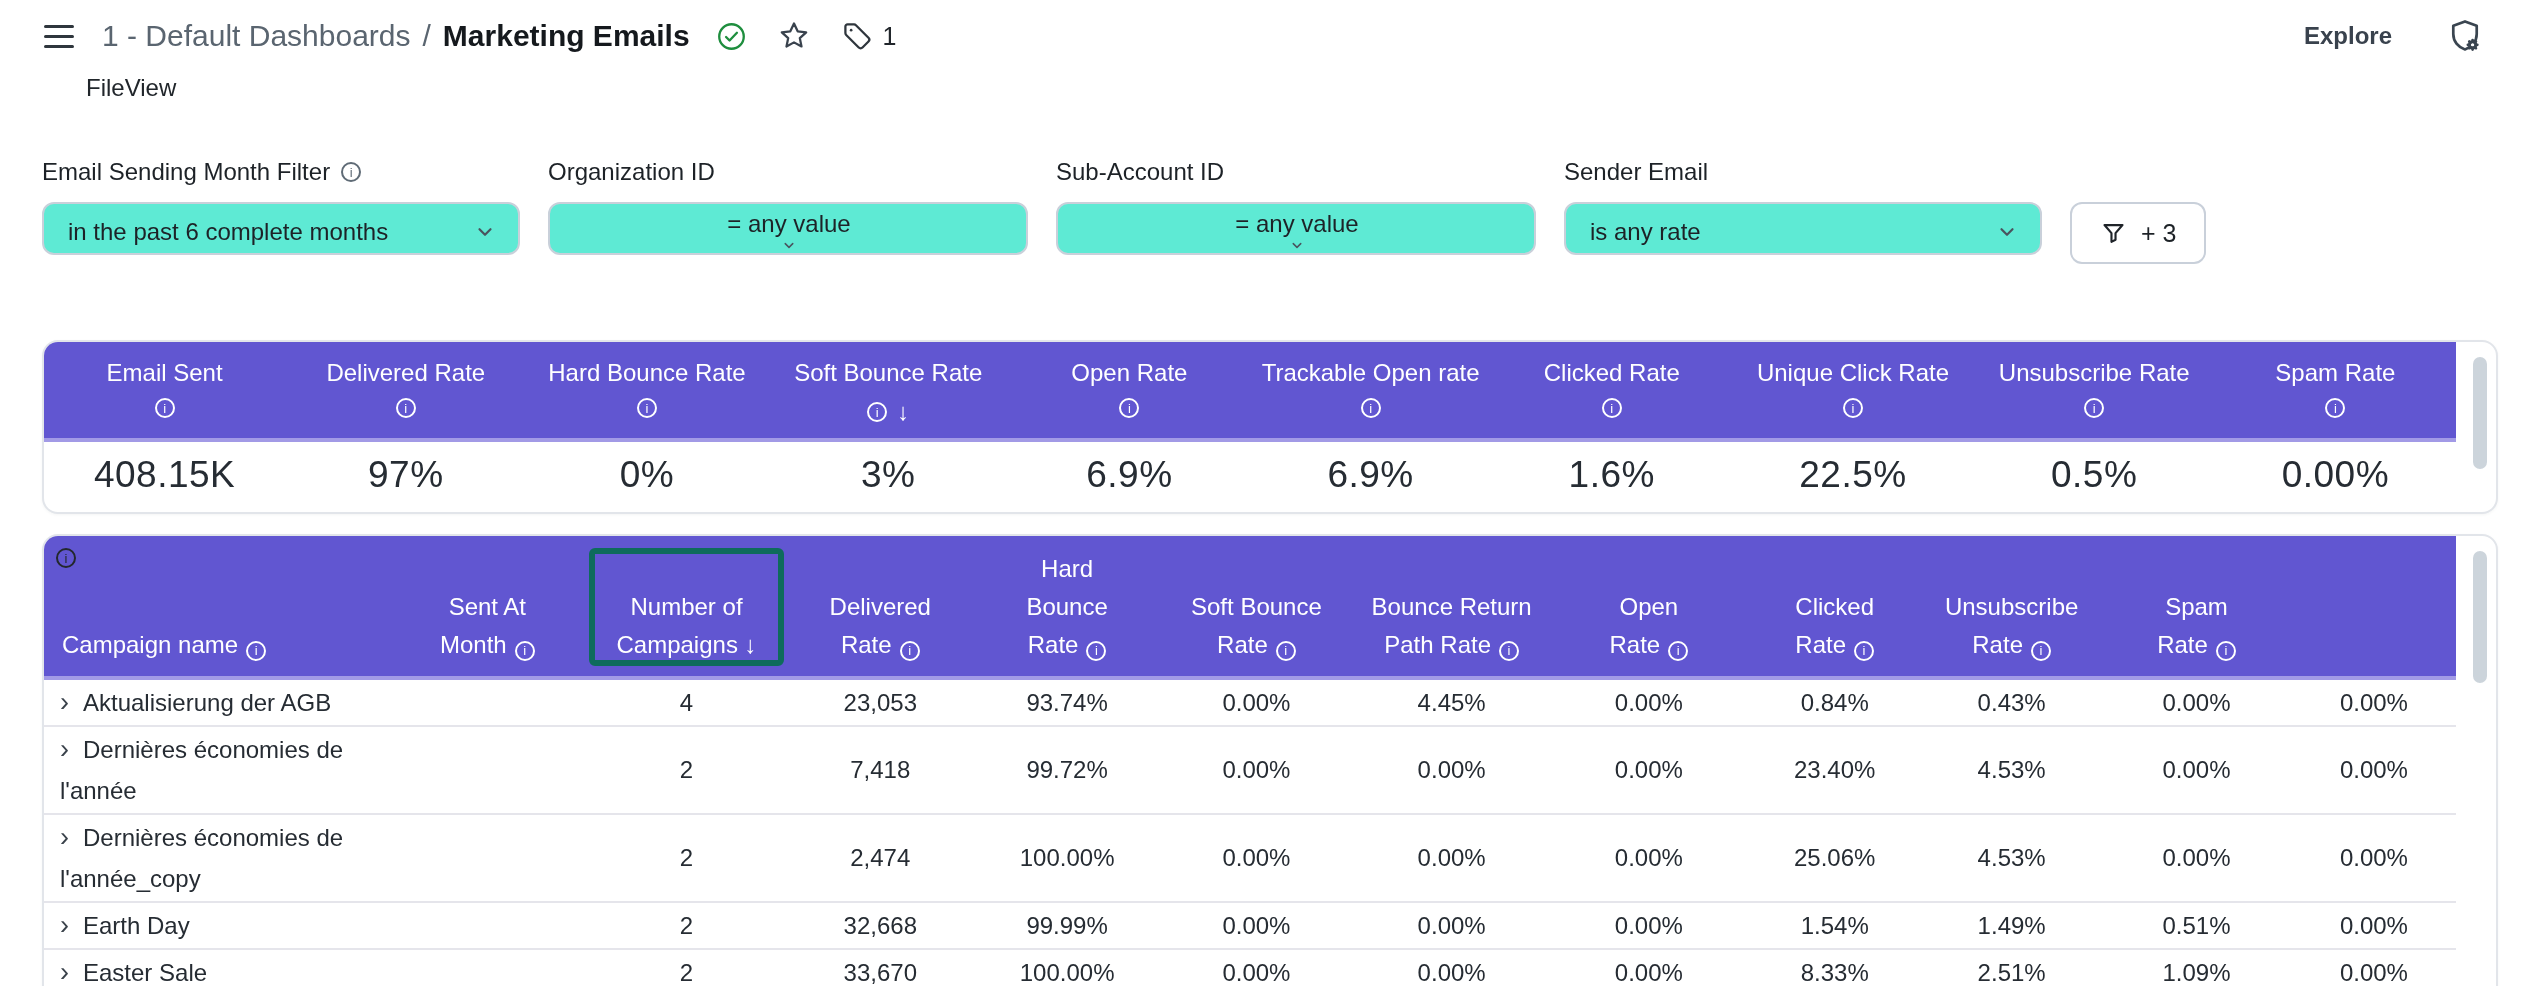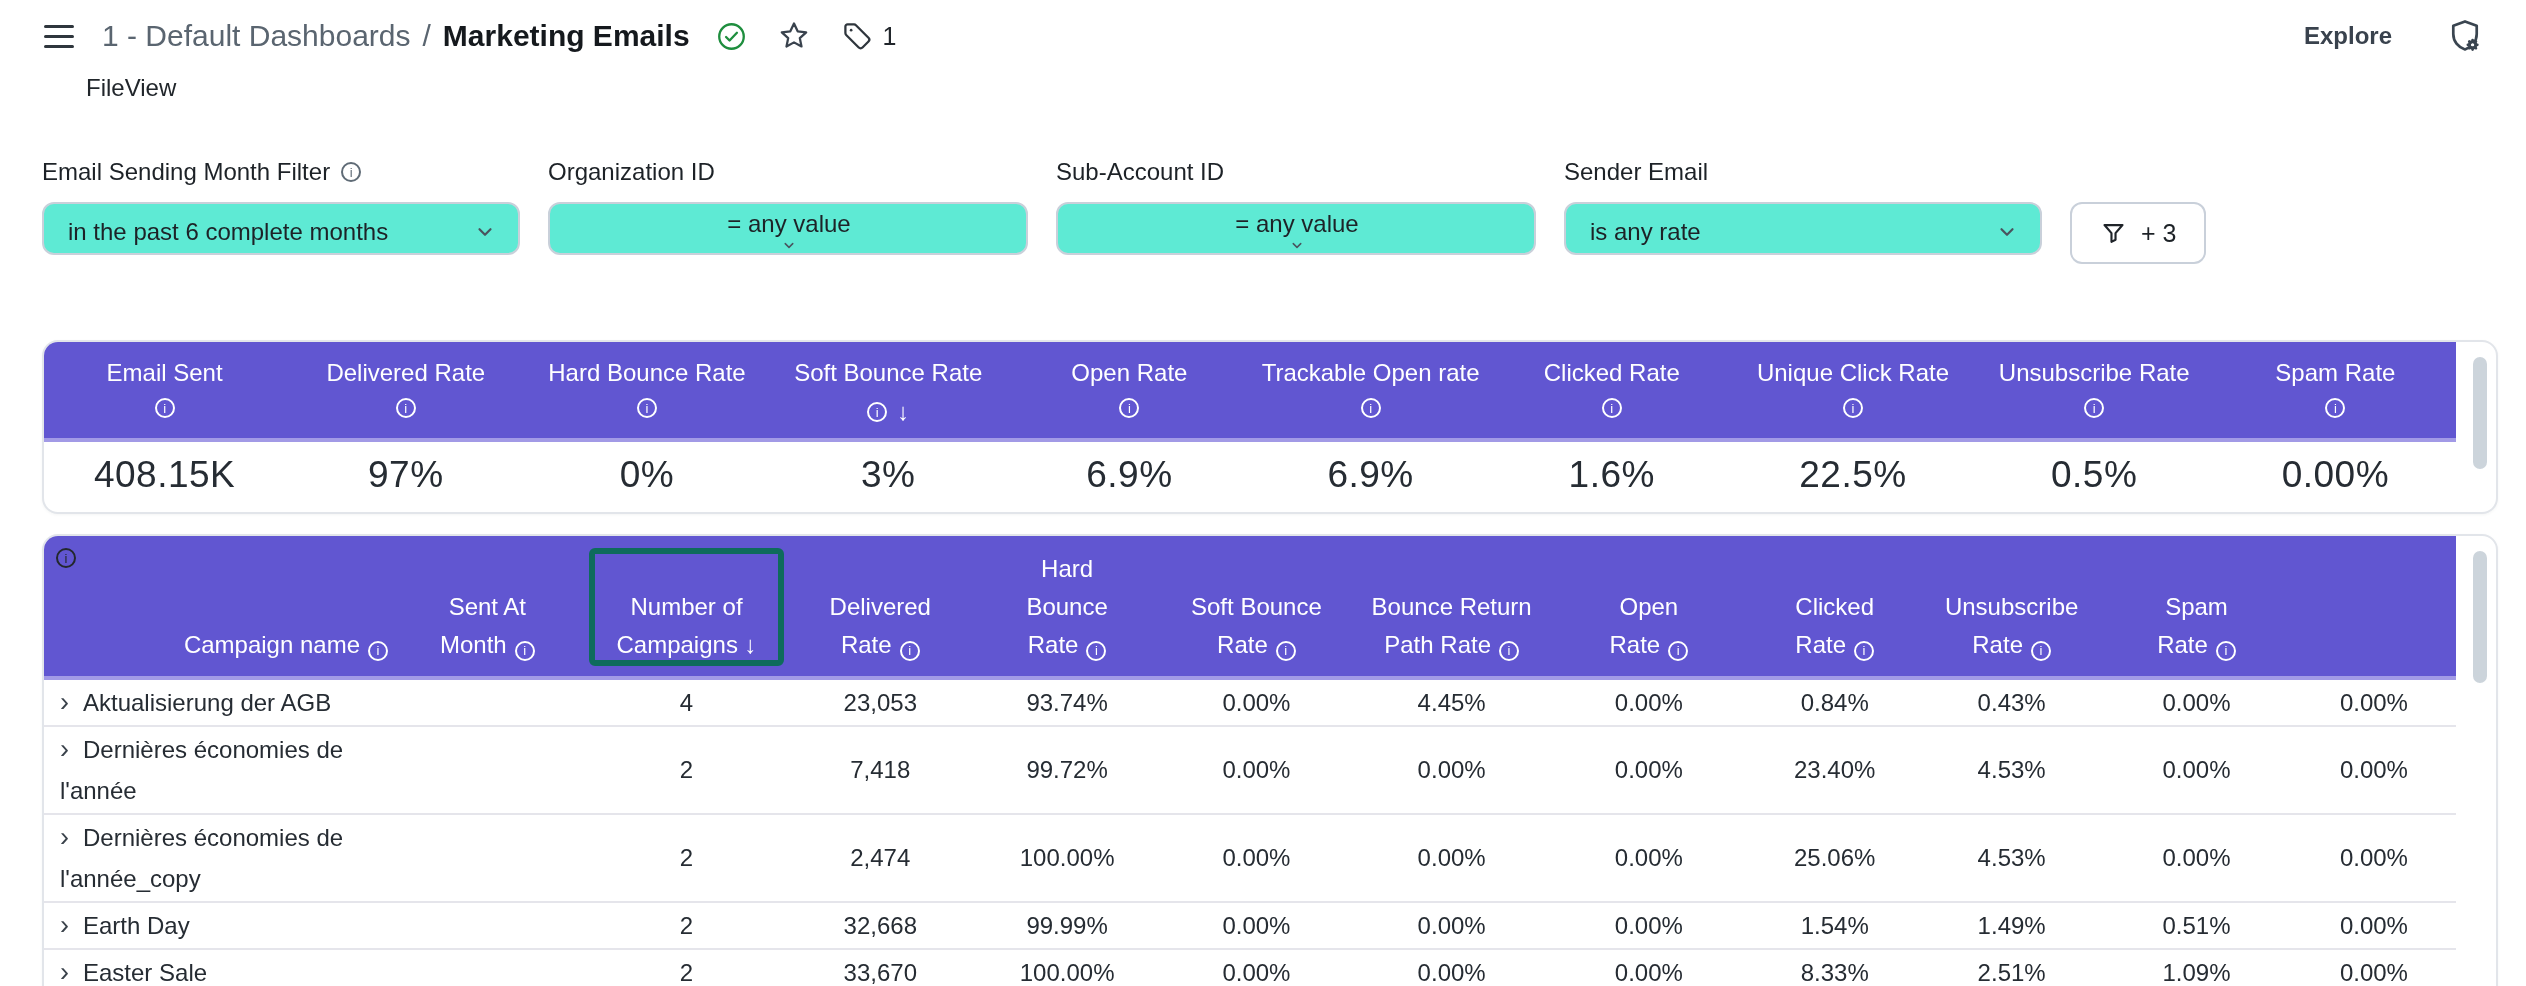--- a/index.html
+++ b/index.html
@@ -80,21 +80,21 @@
   .tgrid { display:grid; grid-template-columns:348fr 201fr 202fr 190fr 188fr 195fr 200fr 199fr 177fr 181fr 193fr 166fr; }
   .table-header {
     background:#6156d1; border-bottom:4px solid #a29ae6; position:relative;
     padding:14px 0 12px; margin-right:40px; min-height:129px;
   }
   .th {
     display:flex; flex-direction:column; justify-content:flex-end; align-items:center;
     color:#fff; font-size:24px; line-height:38px; text-align:center; position:relative; cursor:pointer;
   }
   .th .wrapbox { margin:0 auto; }
-  .th-campaign { align-items:flex-end; text-align:left; padding-left:34px; }
+  .th-campaign { align-items:flex-start; text-align:left; padding-left:18px; }
   .hl-box { position:absolute; left:2px; right:2px; top:-2px; bottom:-2px; border:6px solid #0e6b5c; border-radius:6px; pointer-events:none; }
   .tile-info { position:absolute; top:12px; left:12px; color:#23282e; }
 
   .trow { border-bottom:2px solid #e5e5eb; padding:2px 0; align-items:center; }
   .td { font-size:24px; color:#262c33; display:flex; align-items:center; justify-content:center; }
   .td-campaign {
     display:block; padding:0 8px 0 16px; line-height:41px; font-size:24px; color:#262c33;
     align-self:center;
   }
   .chev { display:inline-block; margin-right:14px; color:#3a424b; font-size:27px; cursor:pointer; }

